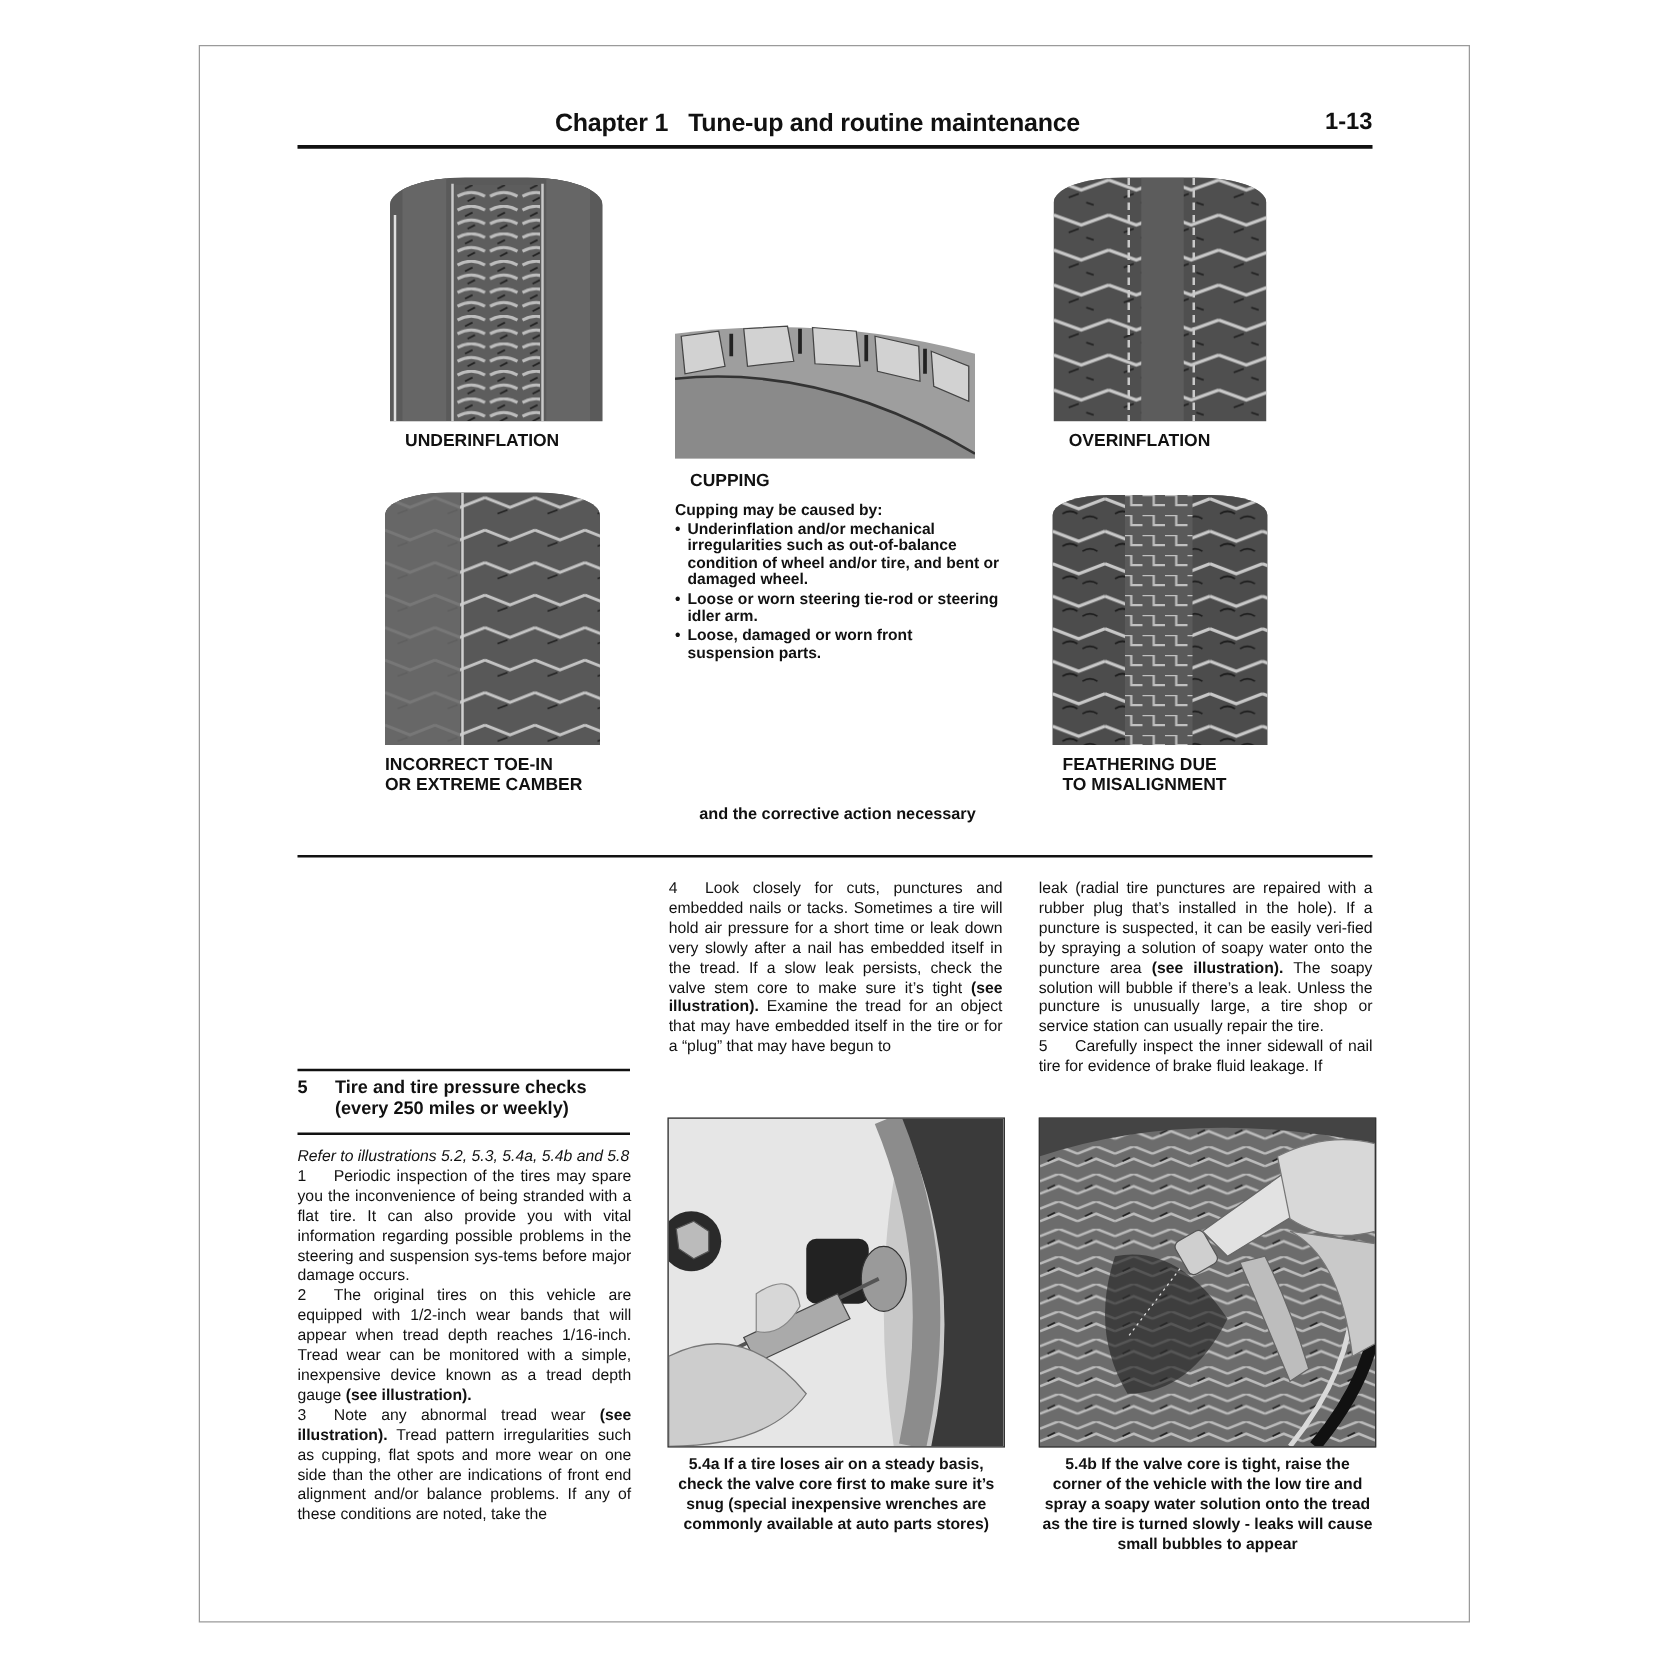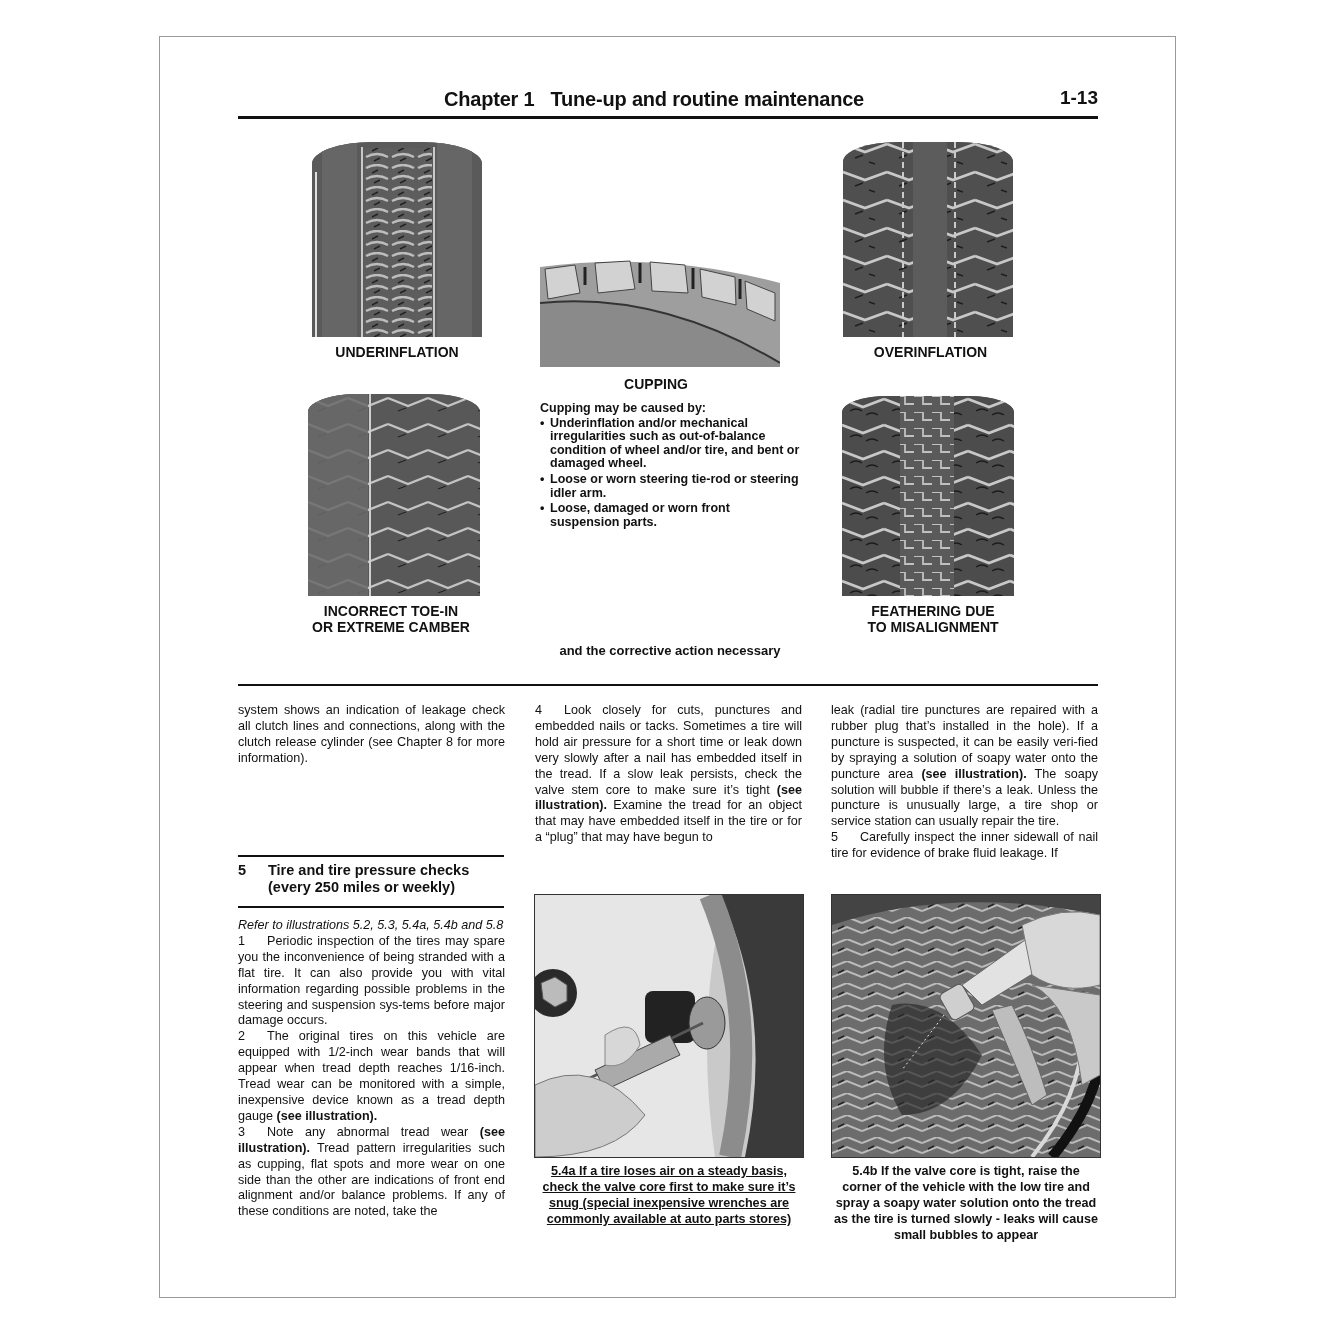--- a/index.html
+++ b/index.html
@@ -5,21 +5,21 @@
   html, body { margin:0; padding:0; background:#ffffff; }
   body { width:1336px; height:1336px; position:relative; overflow:hidden; font-family:"Liberation Sans", sans-serif; color:#111; }
   .page { position:absolute; left:159px; top:36px; width:1017px; height:1262px; border:1px solid #9a9a9a; box-sizing:border-box; background:#fff; }
   .hdr { position:absolute; left:238px; top:88px; width:860px; height:26px; }
   .hdr-title { position:absolute; right:234px; top:0; font-weight:bold; font-size:20px; letter-spacing:-0.2px; }
   .hdr-num { position:absolute; right:0; top:-1px; font-weight:bold; font-size:19px; }
   .hdr-rule { position:absolute; left:238px; top:116px; width:860px; height:3px; background:#111; }
 
   .tire { position:absolute; overflow:hidden; background:#6a6a6a; }
   .tire svg { display:block; }
-  .cap { position:absolute; font-weight:bold; font-size:14px; text-align:center; line-height:16px; }
+  .cap { position:absolute; font-weight:bold; font-size:14px; line-height:16px;margin-left:12px; }
   .cupping-note { position:absolute; left:540px; top:402px; width:260px; font-weight:bold; font-size:12.5px; line-height:13.6px; }
   .cupping-note .b { display:flex; }
   .cupping-note .b .dot { width:10px; flex:none; }
   .fig-caption { position:absolute; left:300px; top:643px; width:740px; text-align:center; font-weight:bold; font-size:13px; line-height:16px; }
   .mid-rule { position:absolute; left:238px; top:684px; width:860px; height:2px; background:#111; }
 
   .col { position:absolute; font-size:12.6px; line-height:15.9px; text-align:justify; }
   .col p { margin:0; }
   .col .ind { display:inline-block; width:26px; }
   .sec-rule { position:absolute; left:238px; width:266px; height:1.5px; background:#111; }
@@ -156,21 +156,20 @@
       <span>Loose, damaged or worn front suspension parts.</span>
     </div>
 </div>
 
 <div class="fig-caption">
   <div>and the corrective action necessary</div>
 </div>
 <div class="mid-rule"></div>
 
 <div class="col" style="left:238px;top:703px;width:267px;">
-  <p>system shows an indication of leakage check all clutch lines and connections, along with the clutch release cylinder (see Chapter 8 for more information).</p>
 </div>
 
 <div class="sec-rule" style="top:855px;"></div>
 <div class="sec-head">
   <span class="n">5</span>
   <span class="t">Tire and tire pressure checks</span>
   <span class="t">(every 250 miles or weekly)</span>
 </div>
 <div class="sec-rule" style="top:906px;"></div>
 
@@ -199,21 +198,21 @@
     <circle cx="18" cy="98" r="24" fill="#2a2a2a"></circle>
     <polygon points="6,88 20,82 32,90 32,106 20,112 8,104" fill="#bbb" stroke="#555"></polygon>
     <rect x="110" y="96" width="50" height="52" rx="8" fill="#222"></rect>
     <ellipse cx="172" cy="128" rx="18" ry="26" fill="#9a9a9a" stroke="#333"></ellipse>
     <path d="M20 200 L168 128" stroke="#555" stroke-width="3"></path>
     <path d="M60 175 L135 140 L145 160 L70 195 Z" fill="#aaa" stroke="#444"></path>
     <path d="M0 190 Q60 160 110 220 Q80 262 0 262 Z" fill="#cdcdcd" stroke="#777"></path>
     <path d="M70 140 Q100 120 105 150 Q90 175 70 170 Z" fill="#d7d7d7" stroke="#888"></path>
   </svg>
 </div>
-<div class="pcap" style="left:534px;top:1163px;width:270px;text-decoration:underline;">5.4a  If a tire loses air on a steady basis, check the valve core first to make sure it’s snug (special inexpensive wrenches are commonly available at auto parts stores)</div>
+<div class="pcap" style="left:534px;top:1163px;width:270px;">5.4a  If a tire loses air on a steady basis, check the valve core first to make sure it’s snug (special inexpensive wrenches are commonly available at auto parts stores)</div>
 
 <div class="photo" style="left:831px;top:894px;width:268px;height:262px;">
   <svg width="268" height="262" viewBox="0 0 268 262">
     <defs>
       <pattern id="tr6" width="30" height="22" patternUnits="userSpaceOnUse">
         <rect width="30" height="22" fill="#6c6c6c"></rect>
         <path d="M0 6 L15 0 L30 6 M0 16 L15 10 L30 16" stroke="#bbb" stroke-width="2" fill="none"></path>
         <path d="M6 12 l6 -3" stroke="#222" stroke-width="1.4"></path>
       </pattern>
     </defs>

